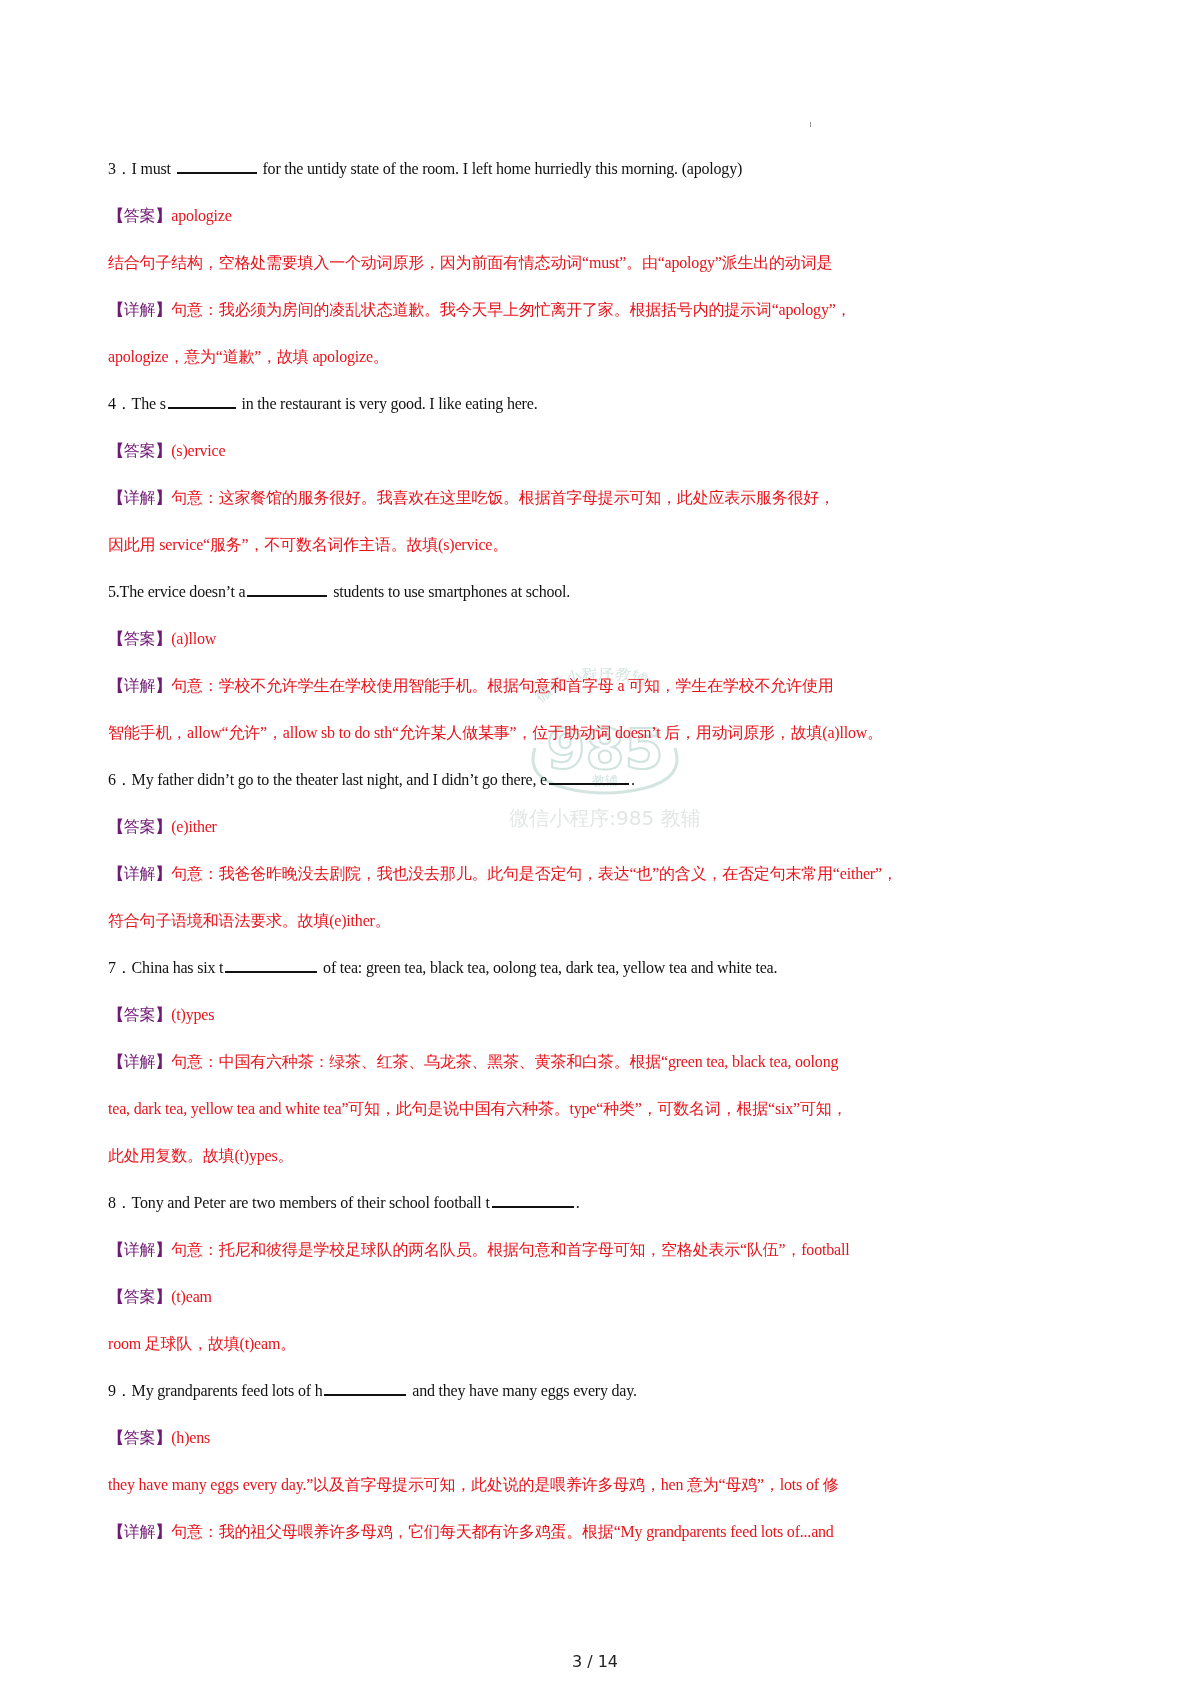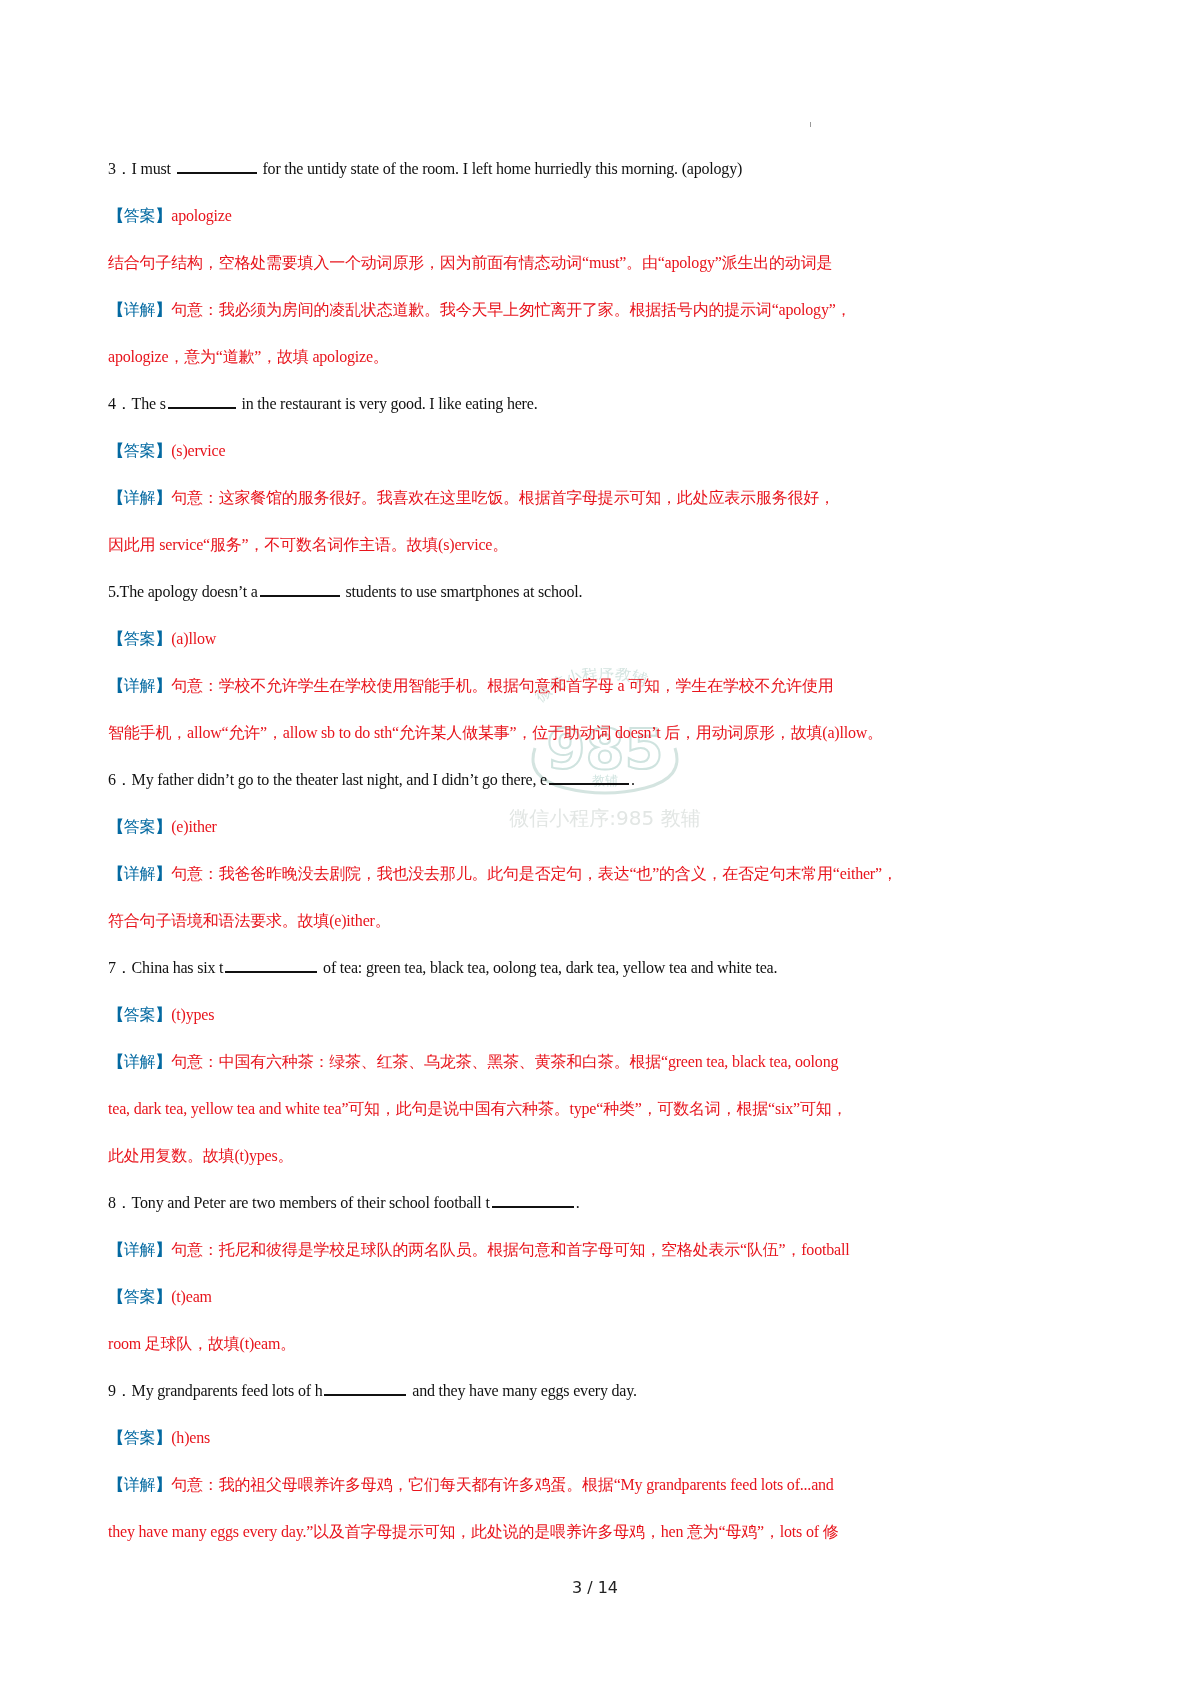--- a/index.html
+++ b/index.html
@@ -7,25 +7,25 @@
   .page { position:absolute; left:0; top:0; width:1190px; height:1683px; background:#fff; }
   .tick { position:absolute; left:810px; top:122px; width:1px; height:5px; background:#999; }
   .content { position:absolute; left:108px; top:145px; width:980px; }
   .line {
     height:47px; line-height:47px; font-size:16px; white-space:nowrap;
     font-family:"Liberation Serif","DejaVu Serif",serif; letter-spacing:-0.2px;
   }
   .q { color:#111; }
   .r { color:#e8141c; }
   .br { font-weight:bold; }
-  .tag { color:#0369a1;font-family:Liberation Serif, serif; }
+  .tag { color:#701a75;font-family:Liberation Serif, serif; }
   .blank { display:inline-block; border-bottom:2px solid #111; height:20px; vertical-align:baseline; margin:0 2px; }
   .cont { padding-left:0; }
   .pagenum {
-    position:absolute; left:0; width:1190px; top:1578px; text-align:center;
+    position:absolute; left:0; width:1190px; top:1652px; text-align:center;
     font-family:"DejaVu Sans","Liberation Sans",sans-serif; font-size:16px; color:#222;
   }
   .wm { position:absolute; left:495px; top:668px; width:220px; height:170px; pointer-events:none; }
   .wm svg { width:220px; height:170px; }
 </style>
 </head>
 <body>
 
 <div class="page">
   <div class="tick"></div>
@@ -46,37 +46,37 @@
   <div class="content" id="content">
       <div class="line q"><span>3．</span><span>I must </span><span class="blank" style="width: 80px;"></span><span> for the untidy state of the room. I left home hurriedly this morning. (apology)</span></div>
       <div class="line r"><span class="tag"><span class="br">【</span><span>答案</span><span class="br">】</span></span><span>apologize</span></div>
       <div class="line r cont">结合句子结构，空格处需要填入一个动词原形，因为前面有情态动词“must”。由“apology”派生出的动词是</div>
       <div class="line r"><span class="tag"><span class="br">【</span><span>详解</span><span class="br">】</span></span><span>句意：我必须为房间的凌乱状态道歉。我今天早上匆忙离开了家。根据括号内的提示词“apology”，</span></div>
       <div class="line r cont">apologize，意为“道歉”，故填 apologize。</div>
       <div class="line q"><span>4．</span><span>The s</span><span class="blank" style="width: 68px;"></span><span> in the restaurant is very good. I like eating here.</span></div>
       <div class="line r"><span class="tag"><span class="br">【</span><span>答案</span><span class="br">】</span></span><span>(s)ervice</span></div>
       <div class="line r"><span class="tag"><span class="br">【</span><span>详解</span><span class="br">】</span></span><span>句意：这家餐馆的服务很好。我喜欢在这里吃饭。根据首字母提示可知，此处应表示服务很好，</span></div>
       <div class="line r cont">因此用 service“服务”，不可数名词作主语。故填(s)ervice。</div>
-      <div class="line q"><span>5.</span><span>The apology doesn’t a</span><span class="blank" style="width: 80px;"></span><span> students to use smartphones at school.</span></div>
+      <div class="line q"><span>5.</span><span>The ervice doesn’t a</span><span class="blank" style="width: 80px;"></span><span> students to use smartphones at school.</span></div>
       <div class="line r"><span class="tag"><span class="br">【</span><span>答案</span><span class="br">】</span></span><span>(a)llow</span></div>
       <div class="line r"><span class="tag"><span class="br">【</span><span>详解</span><span class="br">】</span></span><span>句意：学校不允许学生在学校使用智能手机。根据句意和首字母 a 可知，学生在学校不允许使用</span></div>
       <div class="line r cont">智能手机，allow“允许”，allow sb to do sth“允许某人做某事”，位于助动词 doesn’t 后，用动词原形，故填(a)llow。</div>
       <div class="line q"><span>6．</span><span>My father didn’t go to the theater last night, and I didn’t go there, e</span><span class="blank" style="width: 80px;"></span><span>.</span></div>
       <div class="line r"><span class="tag"><span class="br">【</span><span>答案</span><span class="br">】</span></span><span>(e)ither</span></div>
       <div class="line r"><span class="tag"><span class="br">【</span><span>详解</span><span class="br">】</span></span><span>句意：我爸爸昨晚没去剧院，我也没去那儿。此句是否定句，表达“也”的含义，在否定句末常用“either”，</span></div>
       <div class="line r cont">符合句子语境和语法要求。故填(e)ither。</div>
       <div class="line q"><span>7．</span><span>China has six t</span><span class="blank" style="width: 92px;"></span><span> of tea: green tea, black tea, oolong tea, dark tea, yellow tea and white tea.</span></div>
       <div class="line r"><span class="tag"><span class="br">【</span><span>答案</span><span class="br">】</span></span><span>(t)ypes</span></div>
       <div class="line r"><span class="tag"><span class="br">【</span><span>详解</span><span class="br">】</span></span><span>句意：中国有六种茶：绿茶、红茶、乌龙茶、黑茶、黄茶和白茶。根据“green tea, black tea, oolong</span></div>
       <div class="line r cont">tea, dark tea, yellow tea and white tea”可知，此句是说中国有六种茶。type“种类”，可数名词，根据“six”可知，</div>
       <div class="line r cont">此处用复数。故填(t)ypes。</div>
       <div class="line q"><span>8．</span><span>Tony and Peter are two members of their school football t</span><span class="blank" style="width: 82px;"></span><span>.</span></div>
       <div class="line r"><span class="tag"><span class="br">【</span><span>详解</span><span class="br">】</span></span><span>句意：托尼和彼得是学校足球队的两名队员。根据句意和首字母可知，空格处表示“队伍”，football</span></div>
       <div class="line r"><span class="tag"><span class="br">【</span><span>答案</span><span class="br">】</span></span><span>(t)eam</span></div>
       <div class="line r cont">room 足球队，故填(t)eam。</div>
       <div class="line q"><span>9．</span><span>My grandparents feed lots of h</span><span class="blank" style="width: 82px;"></span><span> and they have many eggs every day.</span></div>
       <div class="line r"><span class="tag"><span class="br">【</span><span>答案</span><span class="br">】</span></span><span>(h)ens</span></div>
+      <div class="line r cont">they have many eggs every day.”以及首字母提示可知，此处说的是喂养许多母鸡，hen 意为“母鸡”，lots of 修</div>
       <div class="line r"><span class="tag"><span class="br">【</span><span>详解</span><span class="br">】</span></span><span>句意：我的祖父母喂养许多母鸡，它们每天都有许多鸡蛋。根据“My grandparents feed lots of...and</span></div>
-      <div class="line r cont">they have many eggs every day.”以及首字母提示可知，此处说的是喂养许多母鸡，hen 意为“母鸡”，lots of 修</div>
     </div>
 
   <div class="pagenum">3 / 14</div>
 </div>
 
 </body></html>

